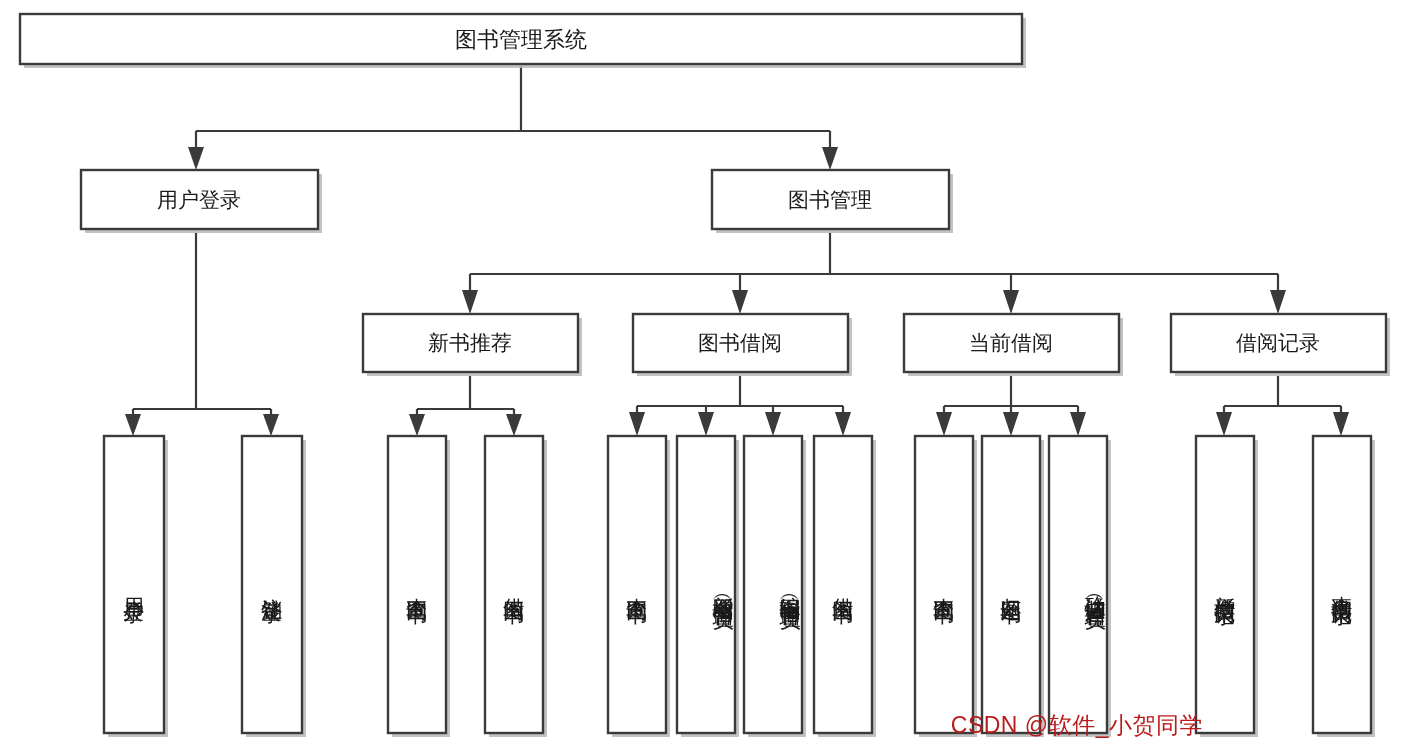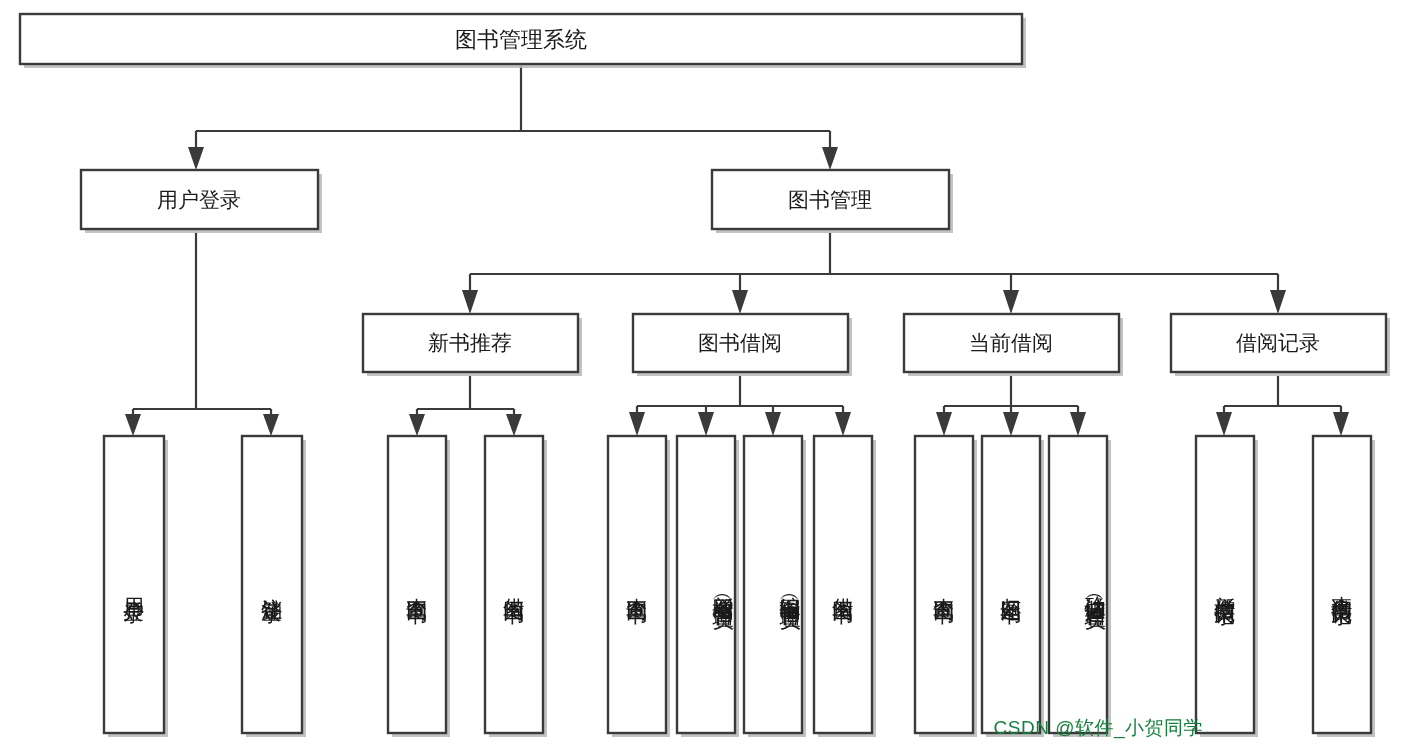--- a/index.html
+++ b/index.html
@@ -74,22 +74,22 @@
     justify-content: center;
     text-align: center;
     white-space: nowrap;
     pointer-events: none;
   }
   .watermark {
     position: absolute;
     right: 8px;
     bottom: 6px;
     font-family: "Liberation Sans", "DejaVu Sans", sans-serif;
-    font-size: 19px;
-    color: #15803d;
+    font-size: 23px;
+    color: #b91c1c;
     letter-spacing: 0.5px;
     white-space: nowrap;
   }
 </style>
 </head>
 <body>
 
 <div id="diagram-root">
 
   <svg class="canvas" viewBox="0 0 1405 747">

